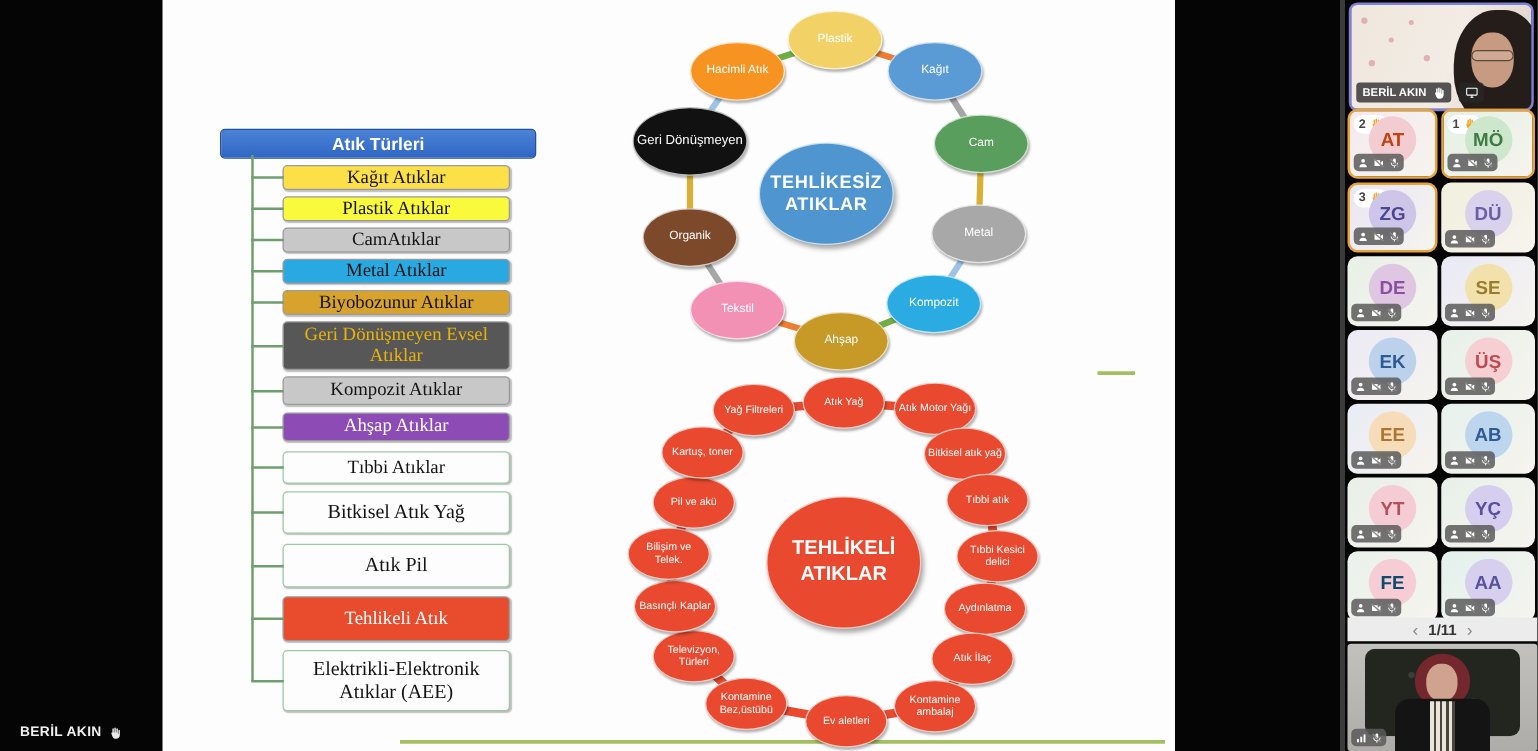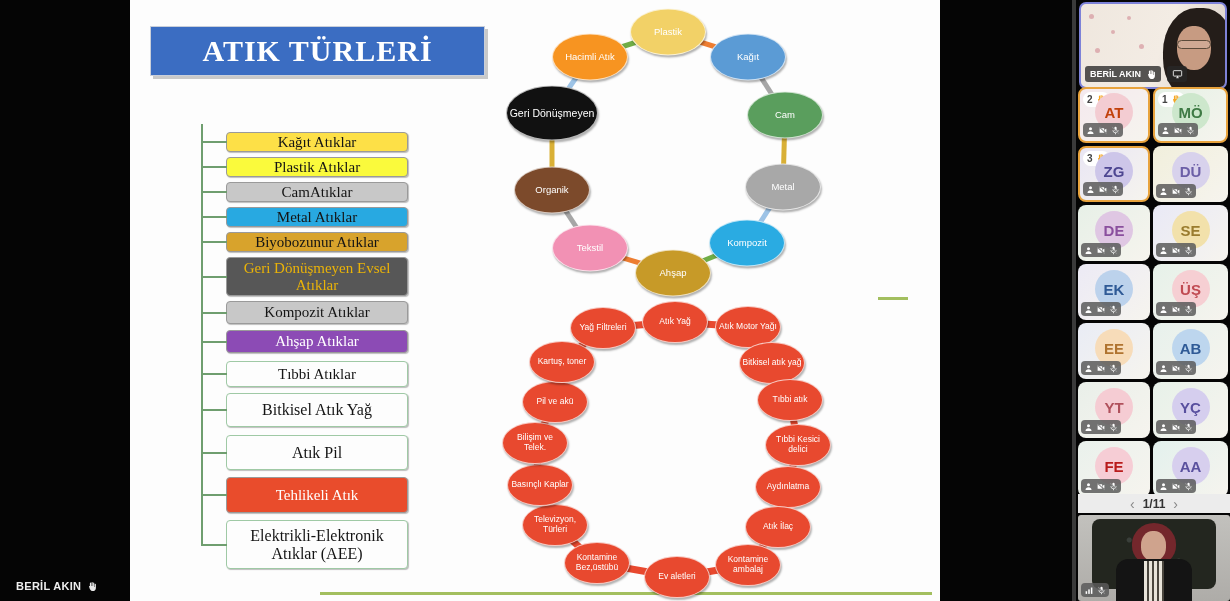--- a/index.html
+++ b/index.html
@@ -87,22 +87,22 @@
 
   svg.ic{display:block;}
 </style>
 </head>
 <body>
 
 <div class="stage">
 
   <div class="slide">
 
-    <div class="slide-title">ATIK TÜRLERİ</div>
-
+
+    <div class="tree-header">Atık Türleri</div>
     <div class="tree-line-v"></div>
     <div id="tree-items">
         <div class="tree-item" style="top: 132px; height: 18px; background: #fde047; color: rgb(20, 20, 20); border: 1px solid rgb(154, 154, 154);">Kağıt Atıklar</div>
         <div class="tree-stub" style="top: 141px;"></div>
         <div class="tree-item" style="top: 157px; height: 18px; background: rgb(250, 250, 60); color: rgb(20, 20, 20); border: 1px solid rgb(154, 154, 154);">Plastik Atıklar</div>
         <div class="tree-stub" style="top: 166px;"></div>
         <div class="tree-item" style="top: 182px; height: 18px; background: rgb(200, 200, 200); color: rgb(20, 20, 20); border: 1px solid rgb(154, 154, 154);">CamAtıklar</div>
         <div class="tree-stub" style="top: 191px;"></div>
         <div class="tree-item" style="top: 207px; height: 18px; background: rgb(40, 169, 225); color: rgb(20, 20, 20); border: 1px solid rgb(154, 154, 154);">Metal Atıklar</div>
         <div class="tree-stub" style="top: 216px;"></div>
@@ -148,20 +148,22 @@
         <line x1="547" y1="577" x2="467" y2="563" stroke="#e8492f" stroke-width="7"></line>
         <line x1="467" y1="563" x2="425" y2="525" stroke="#e8492f" stroke-width="7"></line>
         <line x1="425" y1="525" x2="410" y2="485" stroke="#e8492f" stroke-width="7"></line>
         <line x1="410" y1="485" x2="405" y2="443" stroke="#e8492f" stroke-width="7"></line>
         <line x1="405" y1="443" x2="425" y2="402" stroke="#e8492f" stroke-width="7"></line>
         <line x1="425" y1="402" x2="432" y2="362" stroke="#e8492f" stroke-width="7"></line>
         <line x1="432" y1="362" x2="473" y2="328" stroke="#e8492f" stroke-width="7"></line>
         <line x1="473" y1="328" x2="545" y2="322" stroke="#e8492f" stroke-width="7"></line>
       </svg>
 
+    <div class="center-ell center-safe" id="safe-center" style="left: 531px; top: 155px; background: rgb(79, 150, 209);">TEHLİKESİZ ATIKLAR</div>
+    <div class="center-ell center-hazard" id="hazard-center" style="left: 545px; top: 450px; background: rgb(232, 73, 47);">TEHLİKELİ ATIKLAR</div>
     <div id="sats">
         <div class="sat sat-top" style="left: 538px; top: 32px; background: rgb(242, 209, 103);">Plastik</div>
         <div class="sat sat-top" style="left: 618px; top: 57px; background: rgb(91, 155, 213);">Kağıt</div>
         <div class="sat sat-top" style="left: 655px; top: 115px; background: rgb(90, 158, 93);">Cam</div>
         <div class="sat sat-top" style="left: 653px; top: 187px; background: rgb(168, 168, 168);">Metal</div>
         <div class="sat sat-top" style="left: 617px; top: 243px; background: rgb(42, 171, 226);">Kompozit</div>
         <div class="sat sat-top" style="left: 543px; top: 273px; background: rgb(199, 154, 40);">Ahşap</div>
         <div class="sat sat-top" style="left: 460px; top: 248px; background: rgb(242, 145, 180);">Tekstil</div>
         <div class="sat sat-top" style="left: 422px; top: 190px; background: rgb(124, 74, 43);">Organik</div>
         <div class="sat sat-top big" style="left: 422px; top: 113px; background: rgb(17, 17, 17);">Geri Dönüşmeyen</div>
@@ -591,21 +593,21 @@
               <svg class="ic" width="9" height="9" viewBox="0 0 24 24">
                 <rect x="9" y="2" width="6" height="12" rx="3" fill="#fff"></rect>
                 <path d="M5 11a7 7 0 0014 0M12 18v4" stroke="#fff" stroke-width="2" fill="none"></path>
                 <line x1="3" y1="3" x2="21" y2="21" stroke="#8a8a8a" stroke-width="3"></line>
               </svg>
             </span>
         </div>
       </div>
       </div>
       <div class="tile" style="background: linear-gradient(135deg, rgb(234, 241, 236), rgb(246, 244, 238));">
-        <div class="circle" style="background:#f6cdd5;color:#b91c1c;">
+        <div class="circle" style="background:#f6cdd5;color:#0c4a6e;">
         <span>FE</span>
         </div>
       <div class="badges">
         <div class="pill">
           <span>
               <svg class="ic" width="9" height="9" viewBox="0 0 24 24">
                 <circle cx="12" cy="7" r="4" fill="#fff"></circle>
                 <path d="M4 21c0-4.4 3.6-7 8-7s8 2.6 8 7z" fill="#fff"></path>
               </svg>
             </span>

